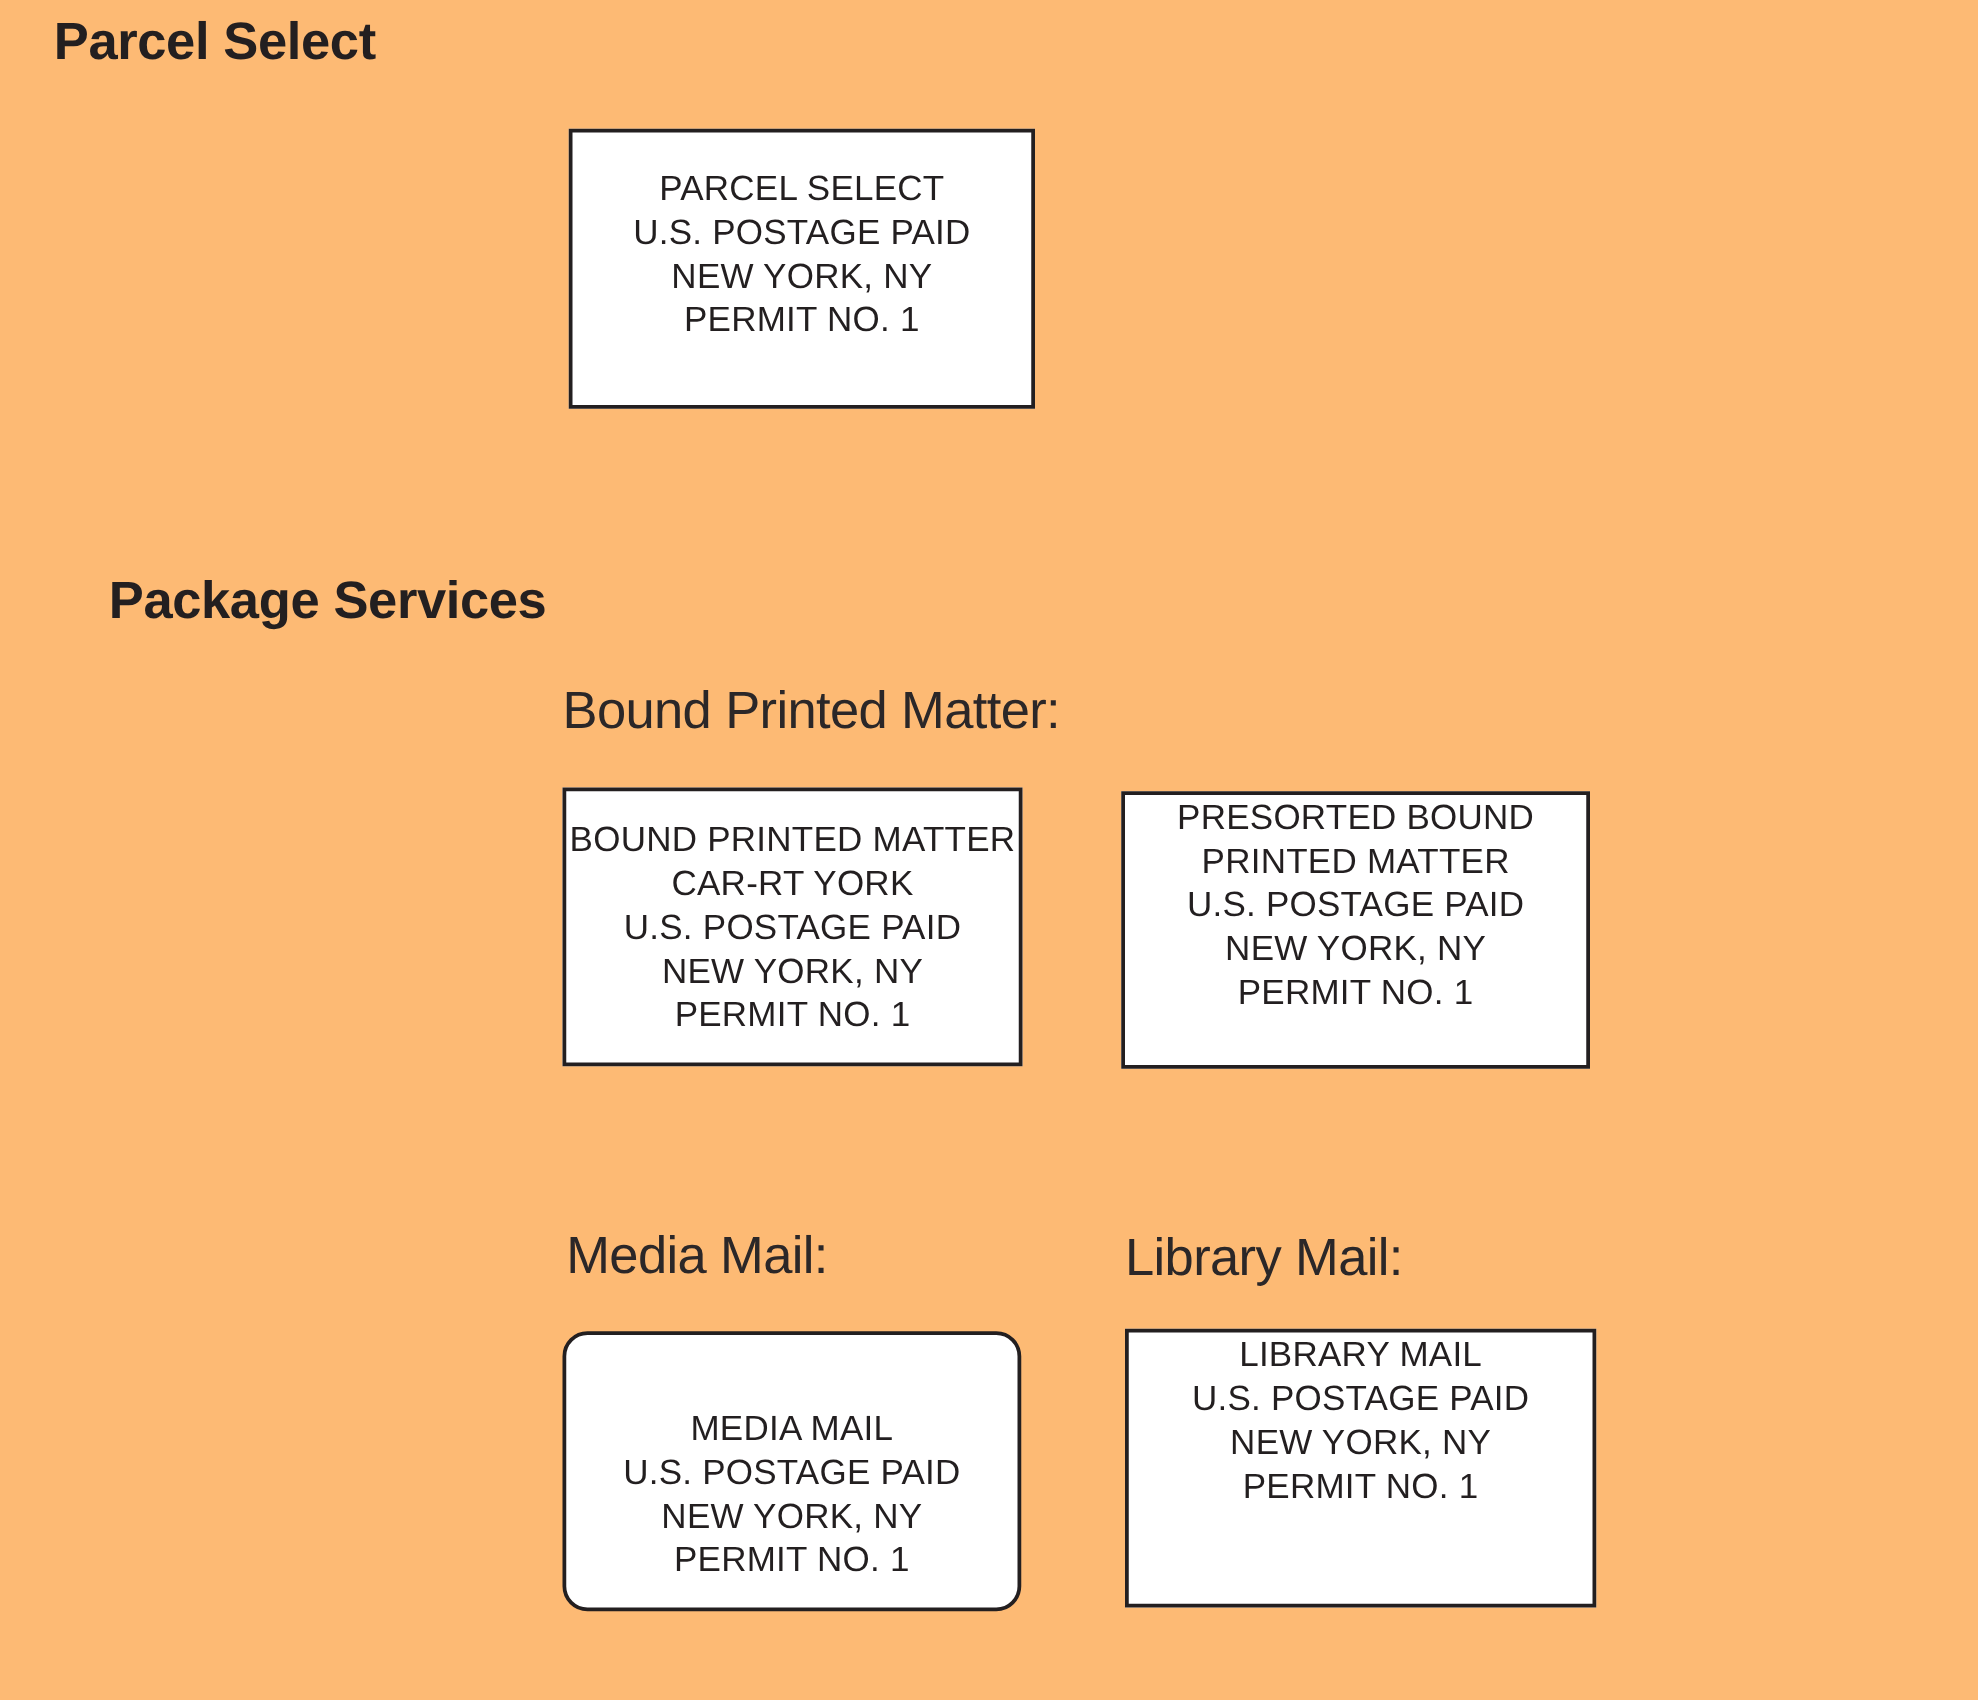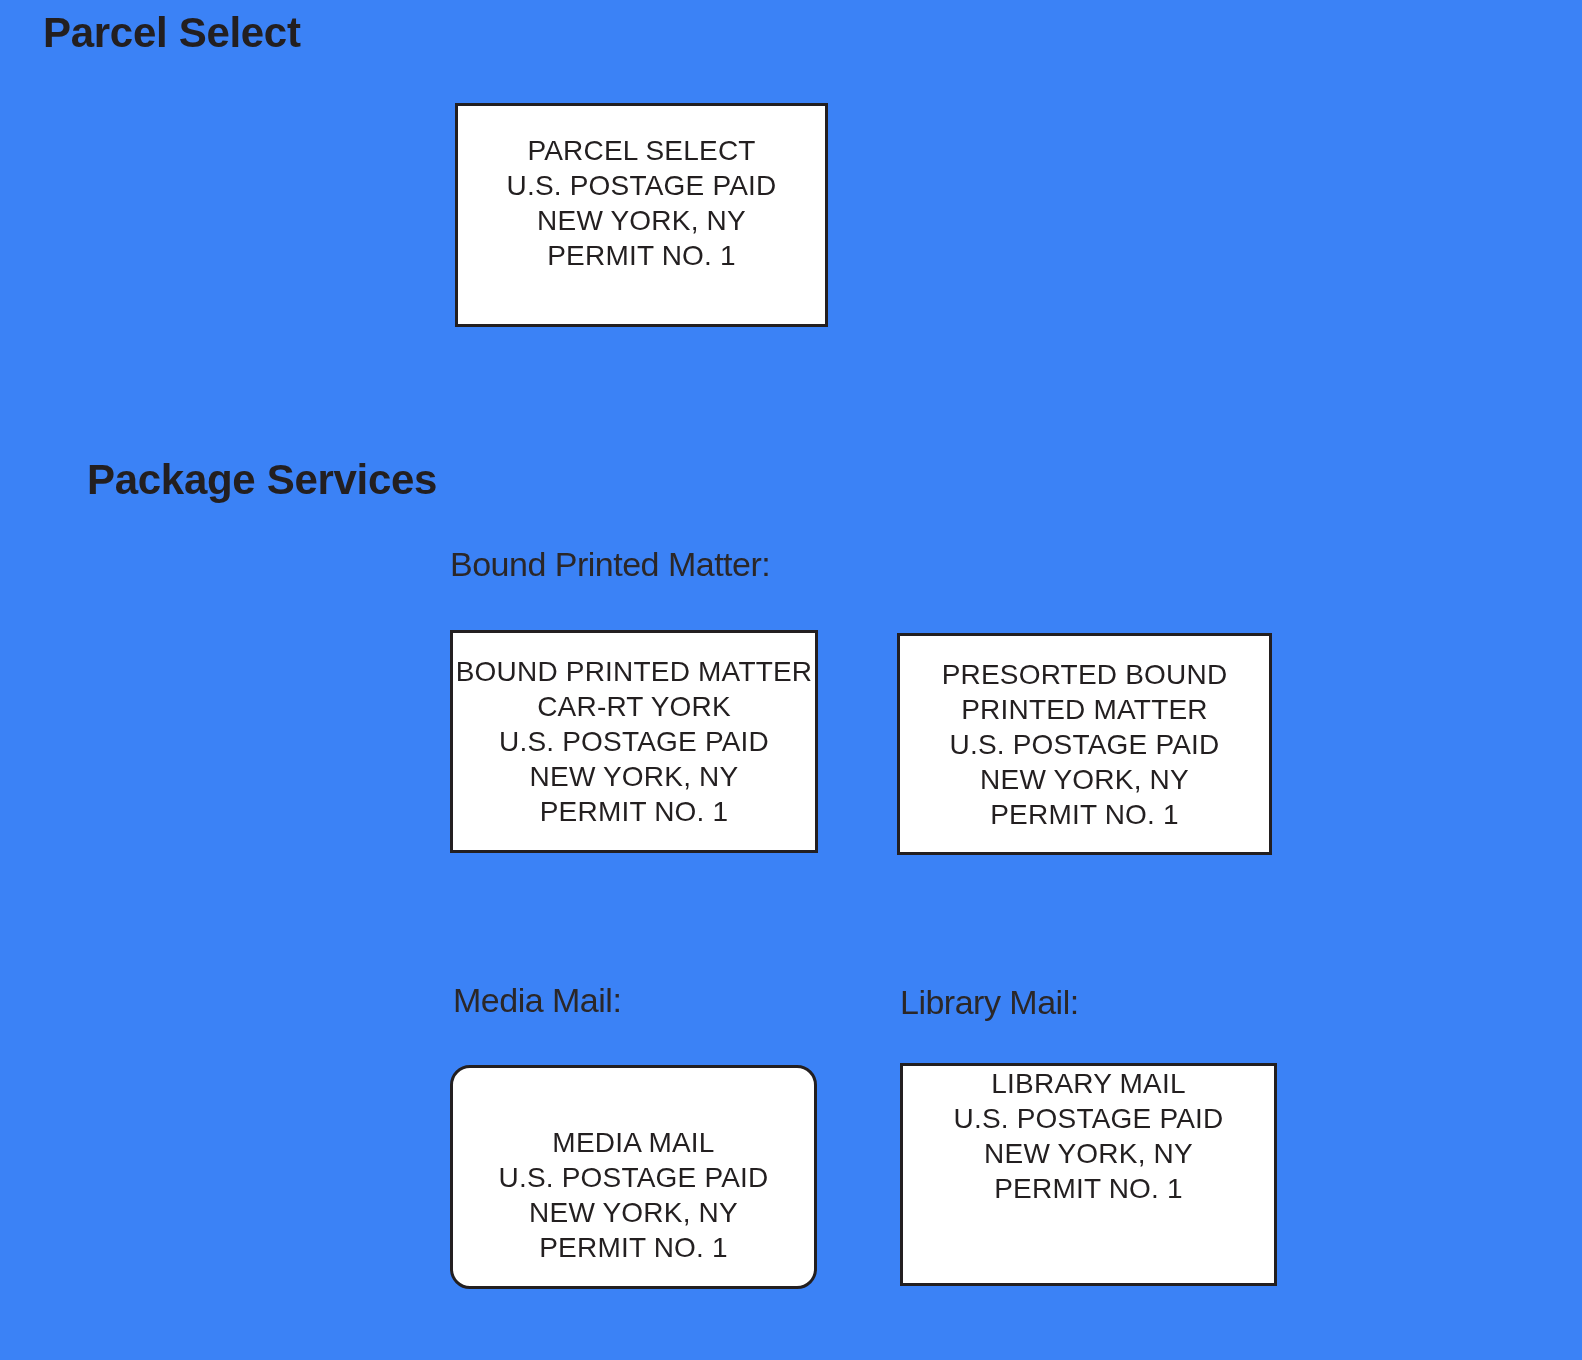--- a/index.html
+++ b/index.html
@@ -4,37 +4,37 @@
 <style>
   html, body {
     margin: 0;
     padding: 0;
     background: #ffffff;
   }
   .page {
     position: relative;
     width: 1582px;
     height: 1360px;
-    background: #3b82f6;
+    background: #fdba74;
     color: #231f20;
     font-family: "Liberation Sans", sans-serif;
     overflow: hidden;
   }
   .h1 {
     position: absolute;
     font-size: 42px;
     font-weight: bold;
     line-height: 1;
     letter-spacing: -0.3px;
     white-space: nowrap;
     color: #231f20;
   }
   .sublabel {
     position: absolute;
-    font-size: 34px;
+    font-size: 42px;
     font-weight: 400;
     line-height: 1;
     letter-spacing: -0.5px;
     white-space: nowrap;
     color: #2b2728;
   }
   .imprint {
     position: absolute;
     box-sizing: border-box;
     border: 3px solid #231f20;
@@ -47,21 +47,21 @@
     white-space: nowrap;
   }
   .imprint .ln { width: 100%; }
 
   
   #heading-parcel-select   { left: 43px;  top: 12px;  }
   #box-parcel-select       { left: 455px; top: 103px; width: 373px; height: 224px; padding-top: 27px; }
   #heading-package-services{ left: 43px;  top: 459px; margin-left: 44px; }
   #label-bound-printed-matter { left: 450px; top: 547px; }
   #box-bpm-carrt           { left: 450px; top: 630px; width: 368px; height: 223px; padding-top: 21px; }
-  #box-presorted-bpm       { left: 897px; top: 633px; width: 375px; height: 222px; padding-top: 21px; }
+  #box-presorted-bpm       { left: 897px; top: 633px; width: 375px; height: 222px; }
   #label-media-mail        { left: 453px; top: 983px; }
   #label-library-mail      { left: 900px; top: 985px; }
   #box-media-mail          { left: 450px; top: 1065px; width: 367px; height: 224px; padding-top: 57px; border-radius: 20px; }
   #box-library-mail        { left: 900px; top: 1063px; width: 377px; height: 223px; }
 </style>
 </head>
 <body>
 
 <div class="page">
 

